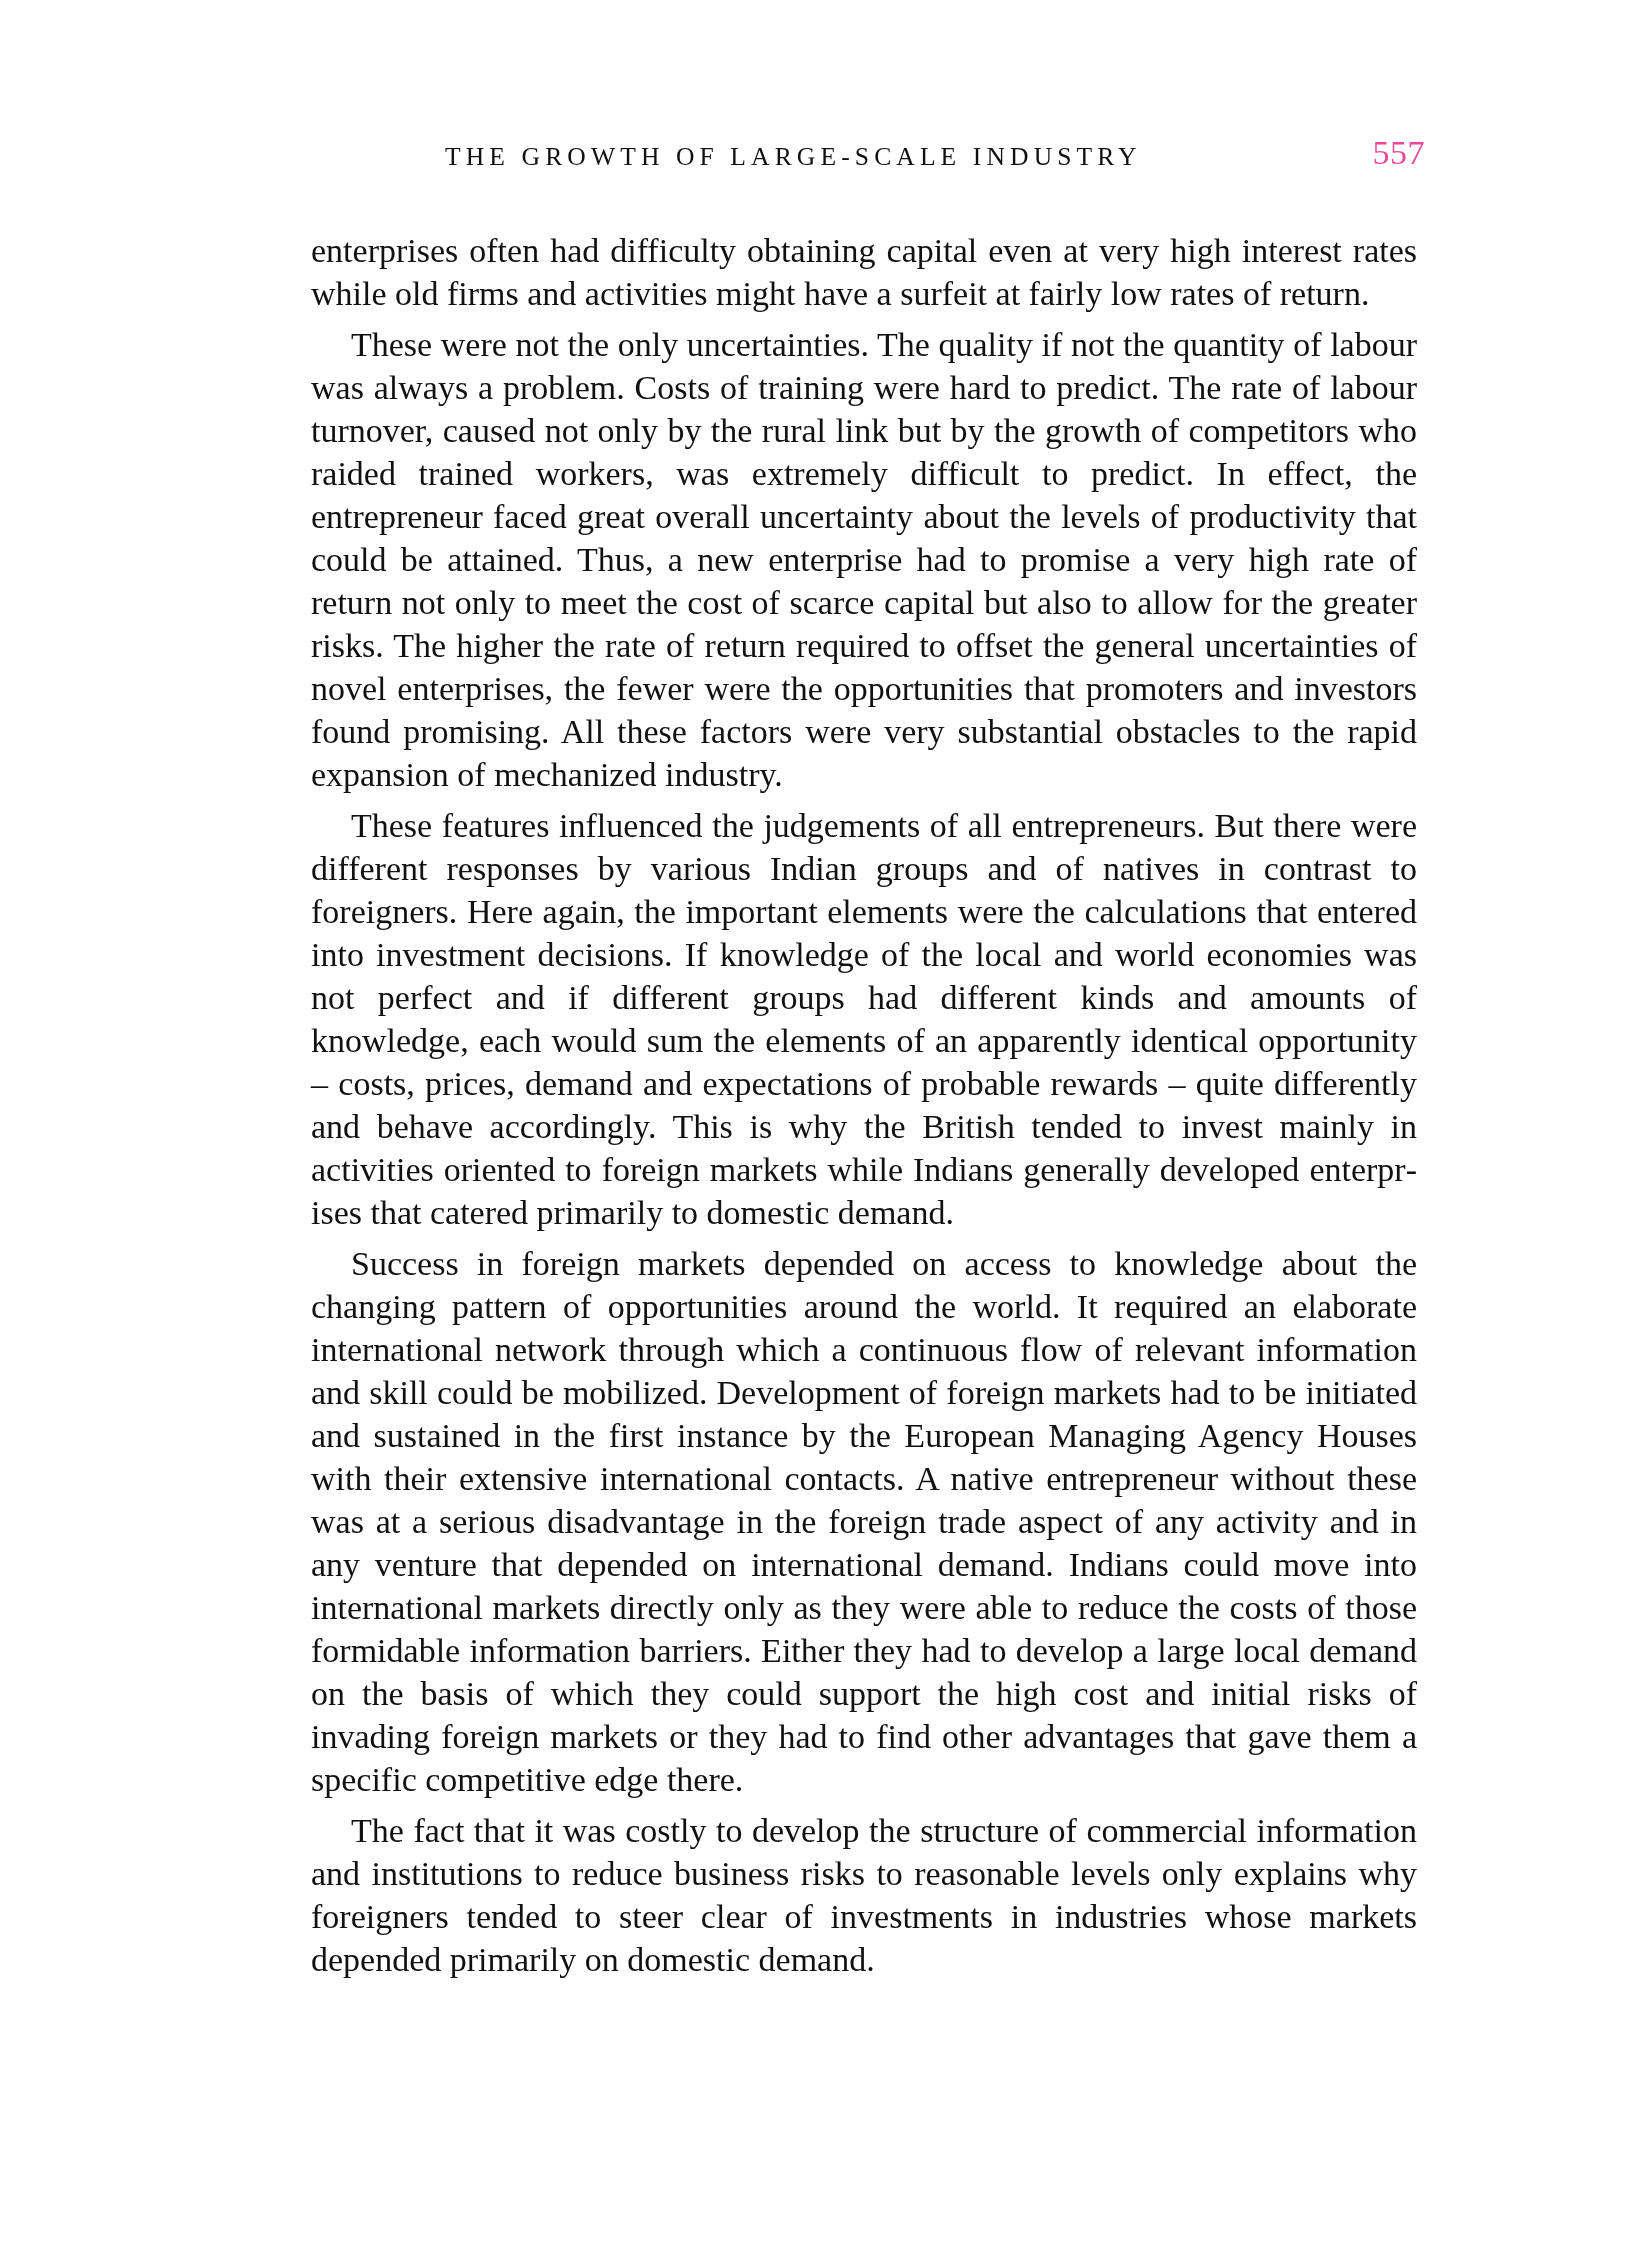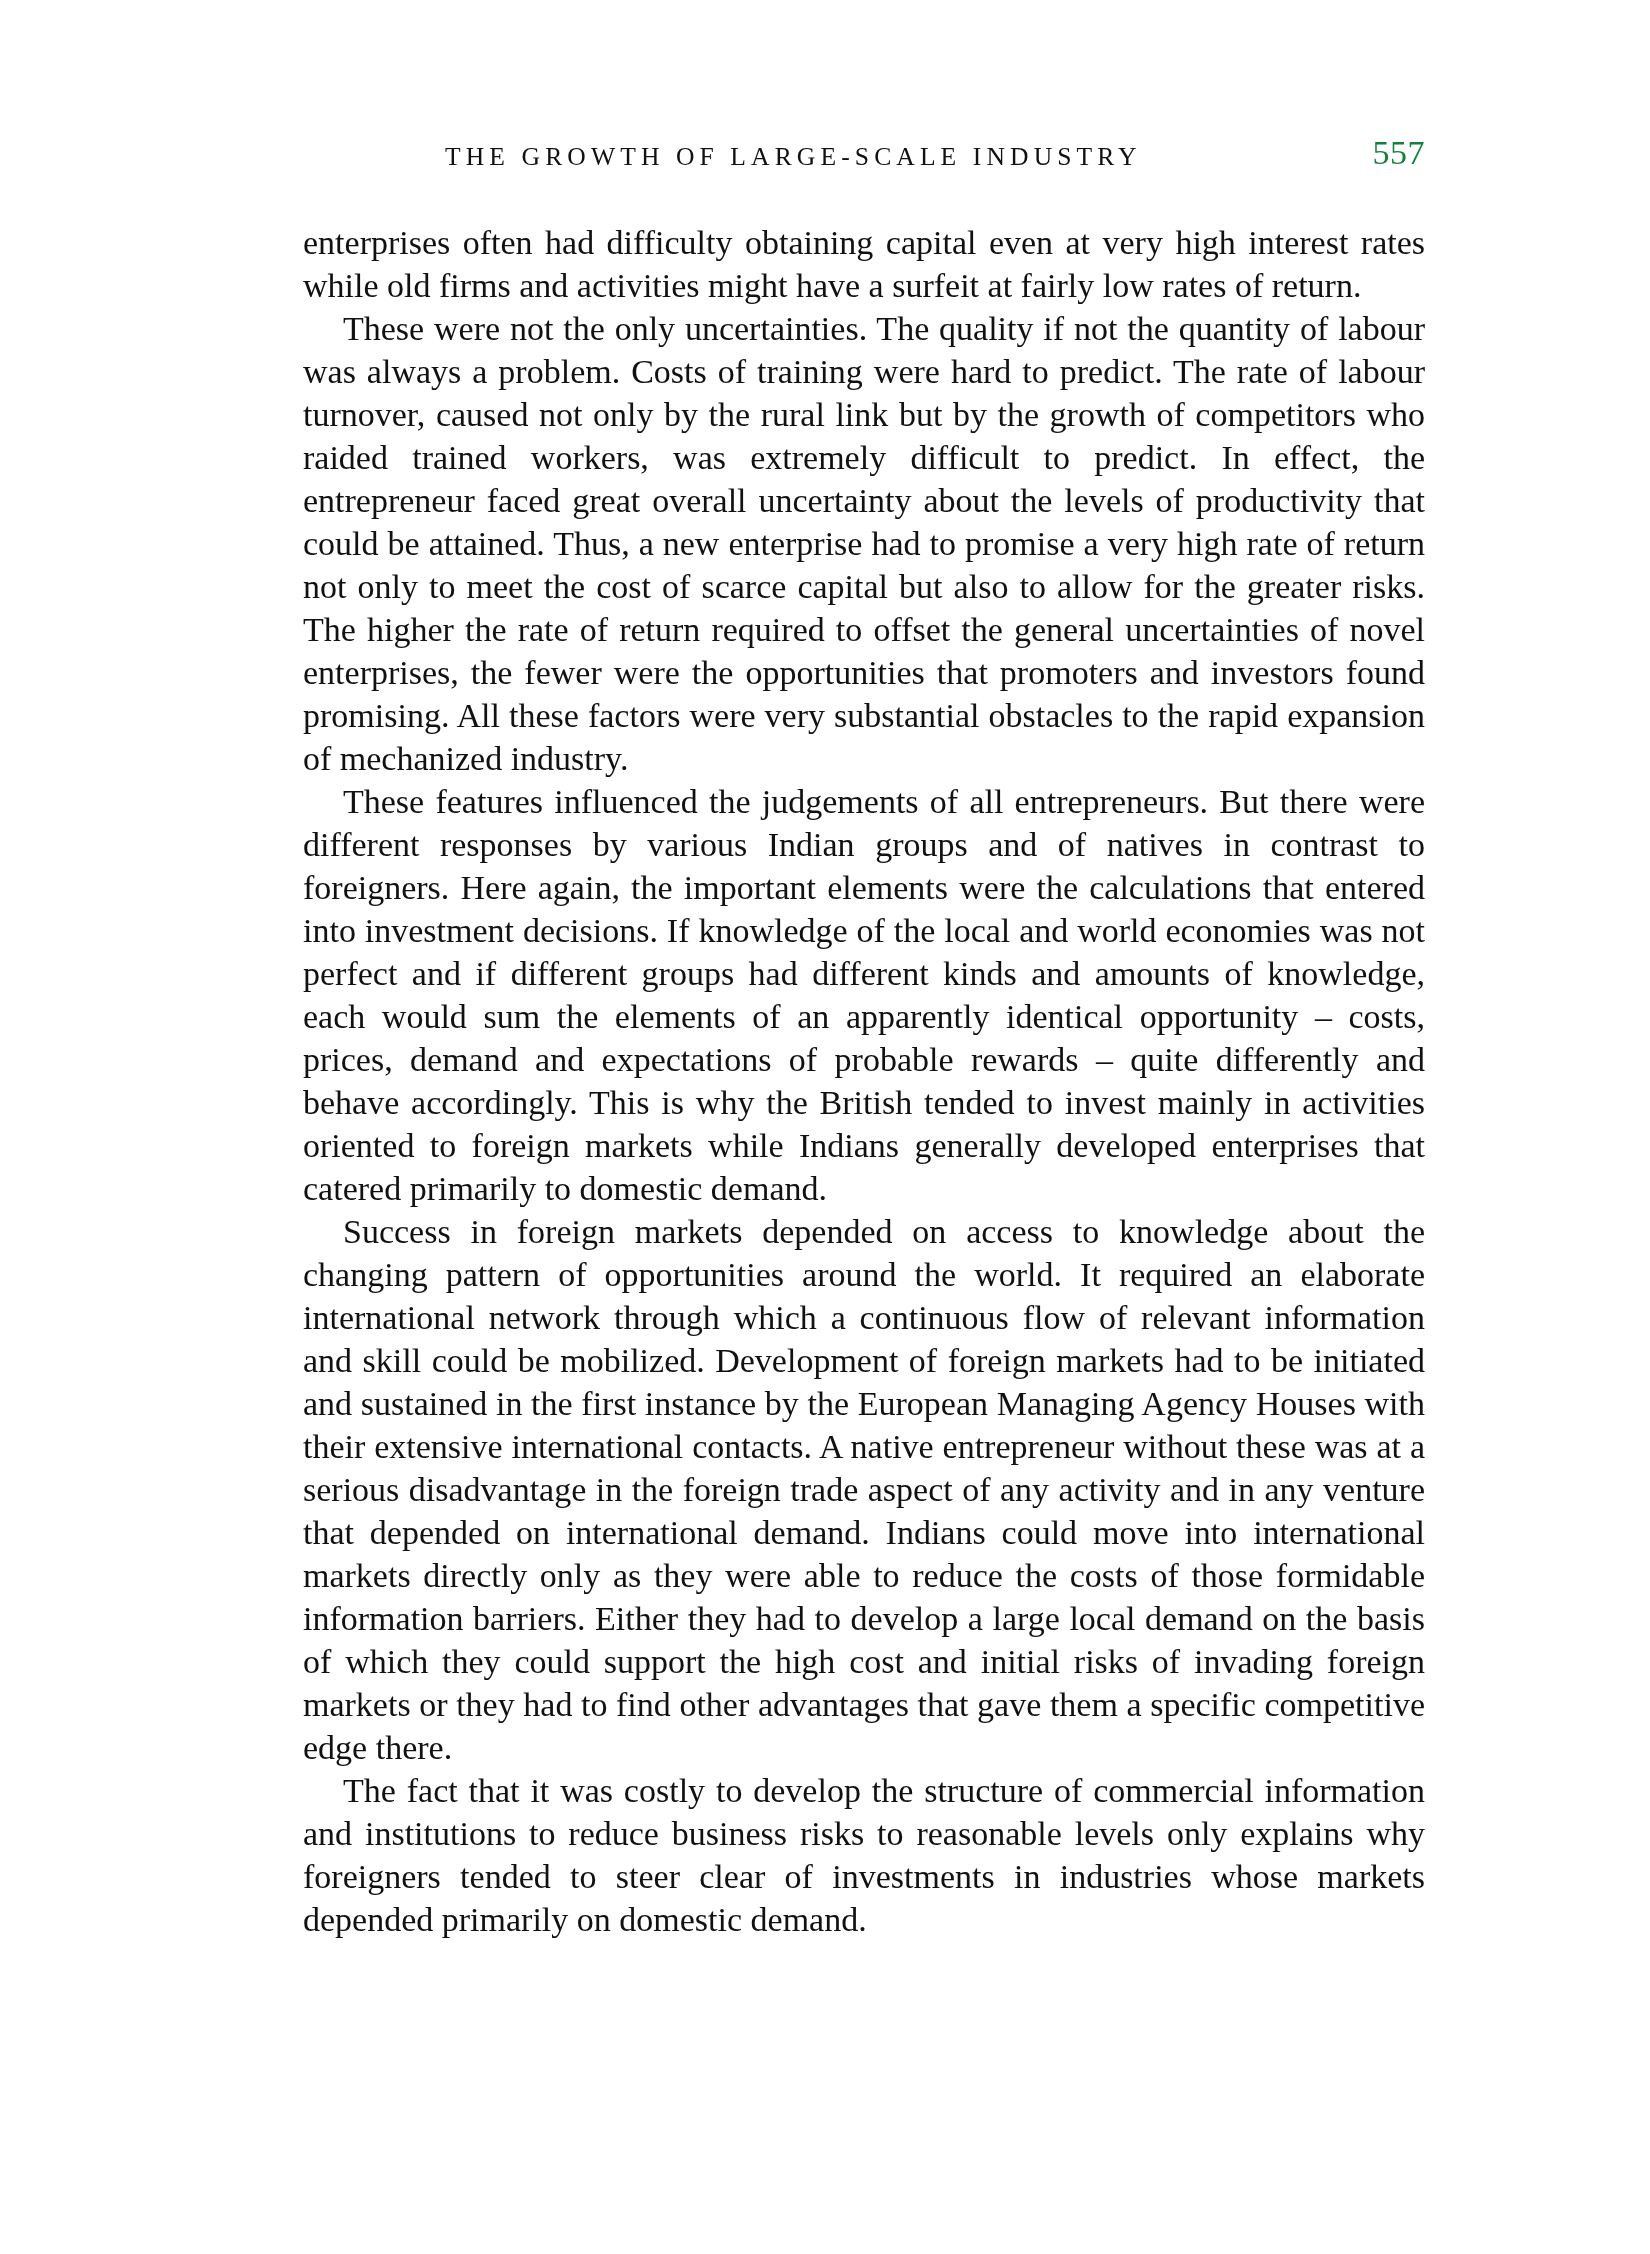--- a/index.html
+++ b/index.html
@@ -36,34 +36,34 @@
     letter-spacing: 5.1px;
     white-space: nowrap;
     color: #111;
   }
   .page-number {
     position: absolute;
     right: 0;
     top: -3.8px;
     font-size: 34px;
     letter-spacing: 0.5px;
-    color: #15803d;
+    color: #ec4899;
   }
   .body-text {
     position: absolute;
     top: 221px;
     left: 303px;
     width: 1122px;
     font-size: 34px;
     line-height: 43px;
     text-align: justify;
     hyphens: manual;
   }
   .para {
-    margin: 0;
+    margin: 8px;
     text-indent: 0;
   }
   .para.indent {
     text-indent: 40px;
   }
 </style>
 </head>
 <body>
 
 <div class="page">

